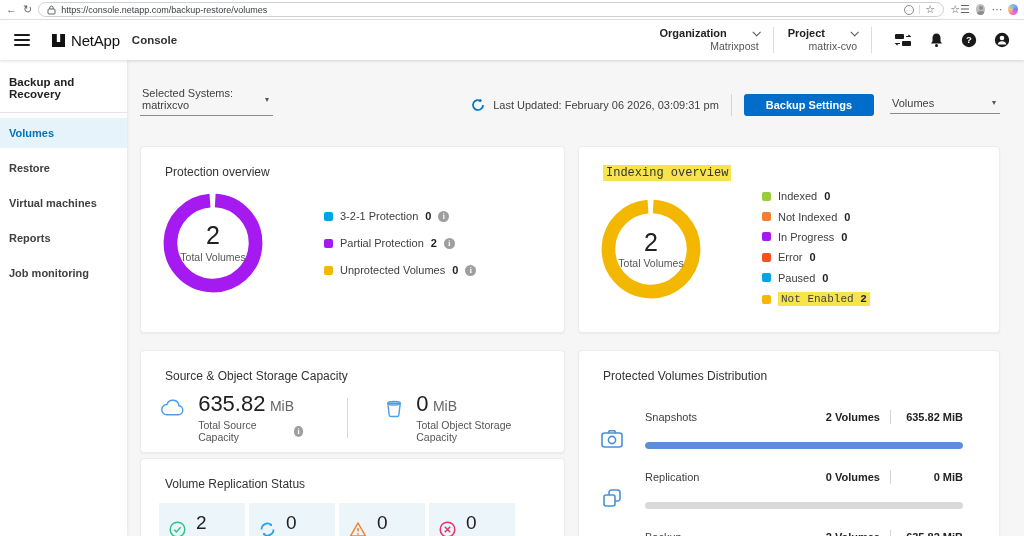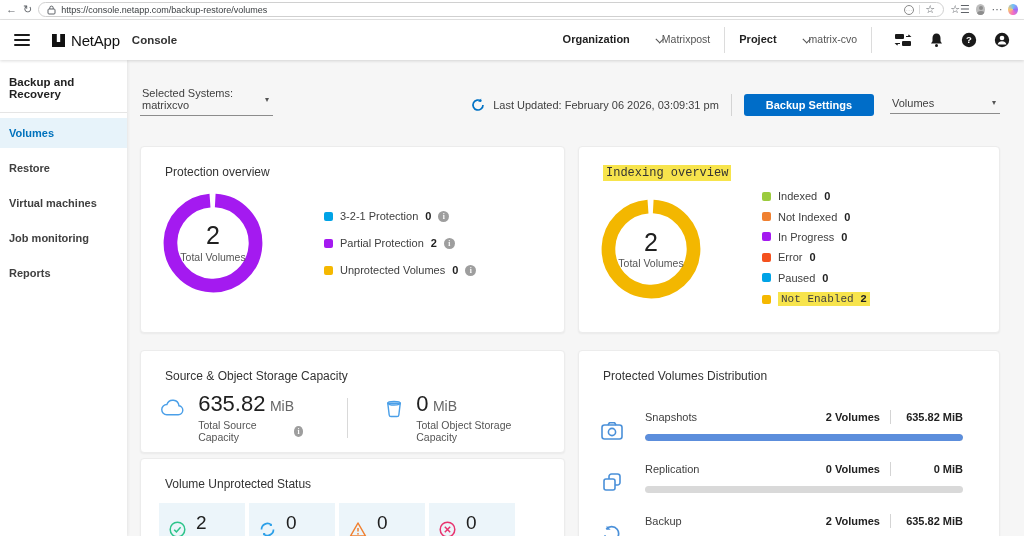--- a/index.html
+++ b/index.html
@@ -22,21 +22,21 @@
 
   
   .app-header { height:40px; background:#fff; box-shadow:0 1px 3px rgba(0,0,0,.14); position:relative; z-index:5; display:flex; align-items:center; padding:0 14px; }
   .hamburger { width:16px; display:flex; flex-direction:column; gap:3px; cursor:pointer; }
   .hamburger span { height:2px; background:#1a1a1a; border-radius:1px; }
   .brand-wrap { display:flex; align-items:baseline; margin-left:22px; gap:6px; }
   .brand-mark { width:13px; height:13px; position:relative; align-self:center; }
   .brand-name { font-size:15px; font-weight:normal; color:#111; letter-spacing:-.2px; }
   .console-title { font-size:11.5px; font-weight:bold; color:#333; margin-left:12px; }
   .header-right { margin-left:auto; display:flex; align-items:center; gap:14px; }
-  .scope-block { display:flex; flex-direction:row; line-height:1.25;text-align:right; }
+  .scope-block { display:flex; flex-direction:column; line-height:1.25;text-align:right; }
   .scope-top { display:flex; align-items:center; gap:26px; font-size:11px; font-weight:bold; color:#222; }
   .scope-val { font-size:10.5px; color:#555; }
   .chev { width:6px; height:6px; border-right:1.4px solid #555; border-bottom:1.4px solid #555; transform:rotate(45deg) translateY(-1px); display:inline-block; }
   .vdiv { width:1px; height:26px; background:#dcdcdc; }
   .hdr-icons { display:flex; align-items:center; gap:17px; padding-left:8px; }
   .hdr-icons svg { display:block; cursor:pointer; }
 
   
   .app-body { display:flex; height:476px; }
   .sidebar { width:127px; background:#fff; box-shadow:1px 0 3px rgba(0,0,0,.07); flex:0 0 127px; padding-top:10px; }
@@ -100,21 +100,21 @@
   .tile { width:86px; height:52px; background:#ecf5fa; display:flex; align-items:center; padding:0 0 0 10px; gap:10px; }
   .tile-num { font-size:19px; color:#202020; line-height:1; }
   .tile-label { font-size:9.5px; color:#555; margin-top:3px; }
 
   
   .dist-card { margin-top:17px; height:230px; }
   .dist-rows { padding:6px 36px 0 22px; }
   .dist-row { display:flex; align-items:flex-end; gap:22px; margin-top:21px; }
   .dist-icon { flex:0 0 22px; margin-bottom:1px; }
   .dist-body { flex:1; }
-  .dist-head { display:flex; align-items:center; font-size:11px; color:#404040; padding-bottom:10px; }
+  .dist-head { display:flex; align-items:center; font-size:11px; color:#404040; padding-bottom:18px; }
   .dist-vol { margin-left:auto; font-weight:bold; color:#222; }
   .dist-sep { width:1px; height:14px; background:#d4d4d4; margin:0 10px; }
   .dist-size { font-weight:bold; color:#222; min-width:62px; text-align:right; }
   .dist-track { height:7px; border-radius:4px; background:#d9d9d9; overflow:hidden; }
   .dist-fill { height:100%; border-radius:4px; }
 </style>
 </head>
 <body>
 
 <div class="screen">
@@ -197,22 +197,22 @@
   </div>
 
   <div class="app-body">
 
     <aside class="sidebar">
       <div class="sb-title">Backup and Recovery</div>
       <div class="sb-divider"></div>
       <div class="sb-item active">Volumes</div>
       <div class="sb-item">Restore</div>
       <div class="sb-item">Virtual machines</div>
+      <div class="sb-item">Reports</div>
       <div class="sb-item">Job monitoring</div>
-      <div class="sb-item">Reports</div>
     </aside>
 
     <main class="main">
       <div class="toolbar">
         <div class="select-ctl systems-select">
           <span>Selected Systems: matrixcvo</span>
           <span class="caret">▾</span>
         </div>
         <div class="toolbar-right">
           <span class="last-updated">
@@ -297,21 +297,21 @@
                   <span class="cap-unit">MiB</span>
                   <div class="cap-label">
                       <span>Total Object Storage Capacity</span>
                     </div>
                 </div>
               </div>
             </div>
           </div>
 
           <div class="card status-card">
-            <div class="card-title">Volume Unprotected Status</div>
+            <div class="card-title">Volume Replication Status</div>
             <div class="tile-row">
               <div class="tile">
                 <svg width="17" height="17" viewBox="0 0 17 17">
                     <circle cx="8.5" cy="8.5" r="7.3" fill="none" stroke="#2dc48a" stroke-width="1.5"></circle>
                     <path d="M5.2 8.7l2.2 2.2 4.2-4.6" fill="none" stroke="#2dc48a" stroke-width="1.5"></path>
                   </svg>
                 <div>
                     <div class="tile-num">2</div>
                     <div class="tile-label">Healthy</div>
                   </div>

